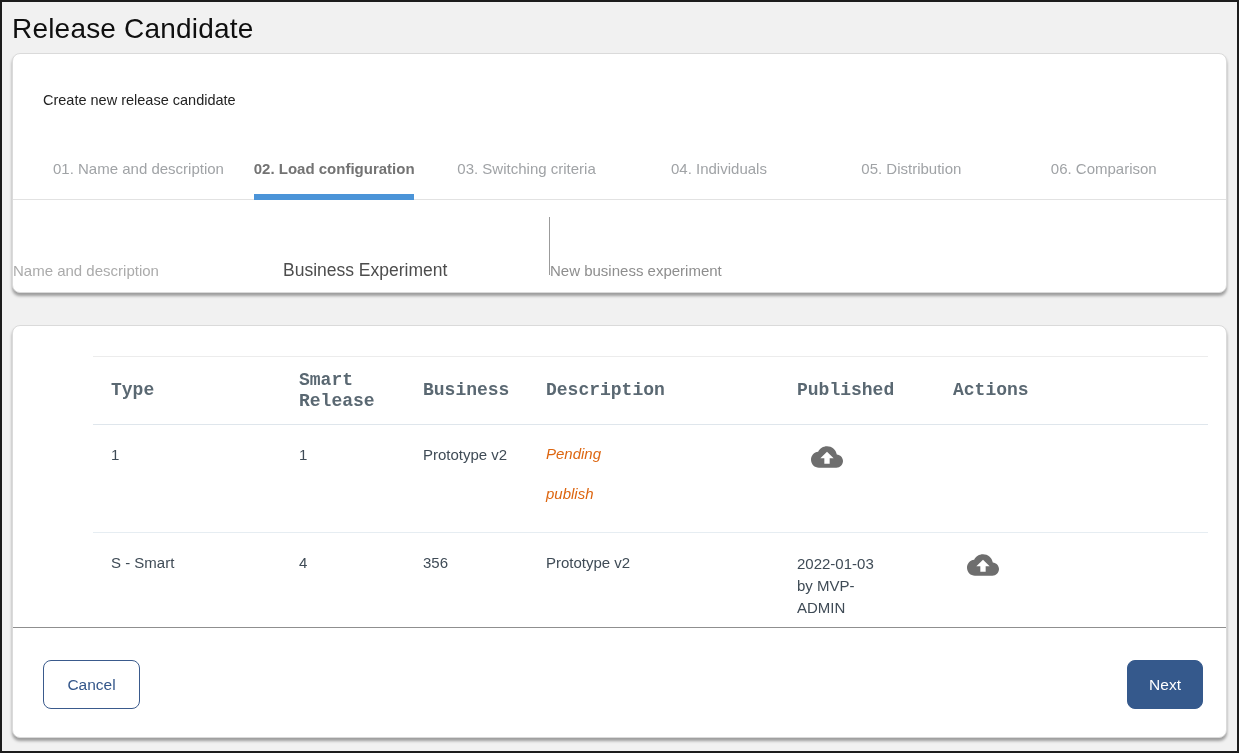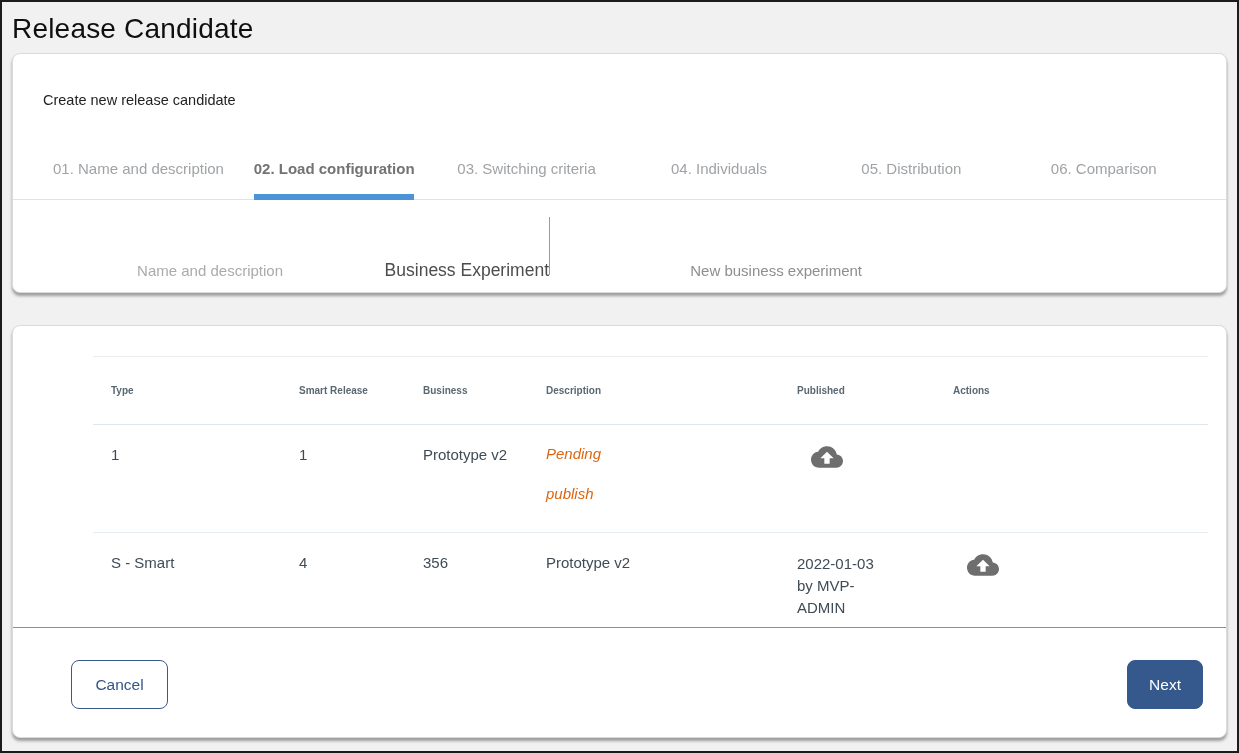--- a/index.html
+++ b/index.html
@@ -62,21 +62,21 @@
     height:6px;
     background:#4b94d8;
   }
   
   .subtabs{
     display:flex;
     height:92px;
     align-items:center;
   }
   .subtab{
-    text-align:right;
+    text-align:left;
     font-size:15px;
     color:#8e8e8e;
     cursor:default;
     white-space:nowrap;
     margin-top:48px;
   }
   .subtab.muted{ width:270px; color:#ababab; }
   .subtab.active{
     width:266px;
     font-size:17.5px;
@@ -98,22 +98,23 @@
     display:grid;
     grid-template-columns:188px 124px 123px 251px 156px 1fr;
     padding-left:18px;
     box-sizing:border-box;
   }
   .thead{
     height:68px;
     align-items:center;
     border-bottom:1px solid #dfe6ec;
     color:#5a6872;
-    font-size:10px;
+    font-size:18px;
     font-weight:bold;
+    font-family:Liberation Mono, monospace;
   }
   .thead .th{ padding-right:45px; line-height:21px; }
   .th-smart{ max-width:70px; }
   .tbody-row{ font-size:15px; color:#3f4b56; }
   .row-1{ height:108px; border-bottom:1px solid #e6edf2; }
   .row-2{ height:94px; }
   .td{ padding-top:21px; padding-right:20px; }
   .td-published{ max-width:115px; box-sizing:border-box; }
   .published-pending{
     color:#dd650f;
@@ -147,21 +148,20 @@
     font-size:15.5px;
     cursor:pointer;
     box-sizing:border-box;
   }
   .btn-cancel{
     left:30px;
     width:97px;
     background:#ffffff;
     border:1px solid #3a5a8c;
     color:#33568a;
-    margin-left:28px;
   }
   .btn-next{
     right:23px;
     width:76px;
     background:#35598c;
     border:1px solid #35598c;
     color:#ffffff;
   }
 </style>
 </head>

